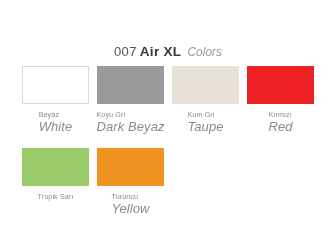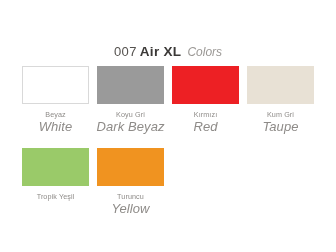--- a/index.html
+++ b/index.html
@@ -73,21 +73,20 @@
   .swatch-chip {
     width: 67px;
     height: 38px;
     box-sizing: border-box;
   }
   .swatch-chip.bordered {
     border: 1px solid #d9d9d9;
   }
   .swatch-labels {
     margin-top: 6px;
-    text-align: center;
     line-height: 1.28;
     white-space: nowrap;
   }
   .label-tr {
     display: block;
     font-size: 7.2px;
     font-weight: 400;
     color: #8e8b88;
     letter-spacing: 0.1px;
   }
@@ -122,39 +121,39 @@
 
     <div class="swatch-cell">
       <div class="swatch-chip" style="background-color: rgb(154, 154, 154);"></div>
       <div class="swatch-labels">
         <span class="label-tr">Koyu Gri</span>
         <span class="label-en">Dark Beyaz</span>
       </div>
     </div>
 
     <div class="swatch-cell">
+      <div class="swatch-chip" style="background-color: rgb(232, 225, 213);"></div>
+      <div class="swatch-labels">
+        <span class="label-tr">Kum Gri</span>
+        <span class="label-en">Taupe</span>
+      </div>
+    </div>
+
+    <div class="swatch-cell">
       <div class="swatch-chip" style="background-color: rgb(237, 32, 36);"></div>
       <div class="swatch-labels">
         <span class="label-tr">Kırmızı</span>
         <span class="label-en">Red</span>
       </div>
     </div>
 
     <div class="swatch-cell">
-      <div class="swatch-chip" style="background-color: rgb(232, 225, 213);"></div>
-      <div class="swatch-labels">
-        <span class="label-tr">Kum Gri</span>
-        <span class="label-en">Taupe</span>
-      </div>
-    </div>
-
-    <div class="swatch-cell">
       <div class="swatch-chip" style="background-color: rgb(154, 202, 105);"></div>
       <div class="swatch-labels">
-        <span class="label-tr">Tropik Yeşil</span>
+        <span class="label-tr">Tropik Sarı</span>
       </div>
     </div>
 
     <div class="swatch-cell">
       <div class="swatch-chip" style="background-color: rgb(240, 147, 32);"></div>
       <div class="swatch-labels">
         <span class="label-tr">Turuncu</span>
         <span class="label-en">Yellow</span>
       </div>
     </div>

